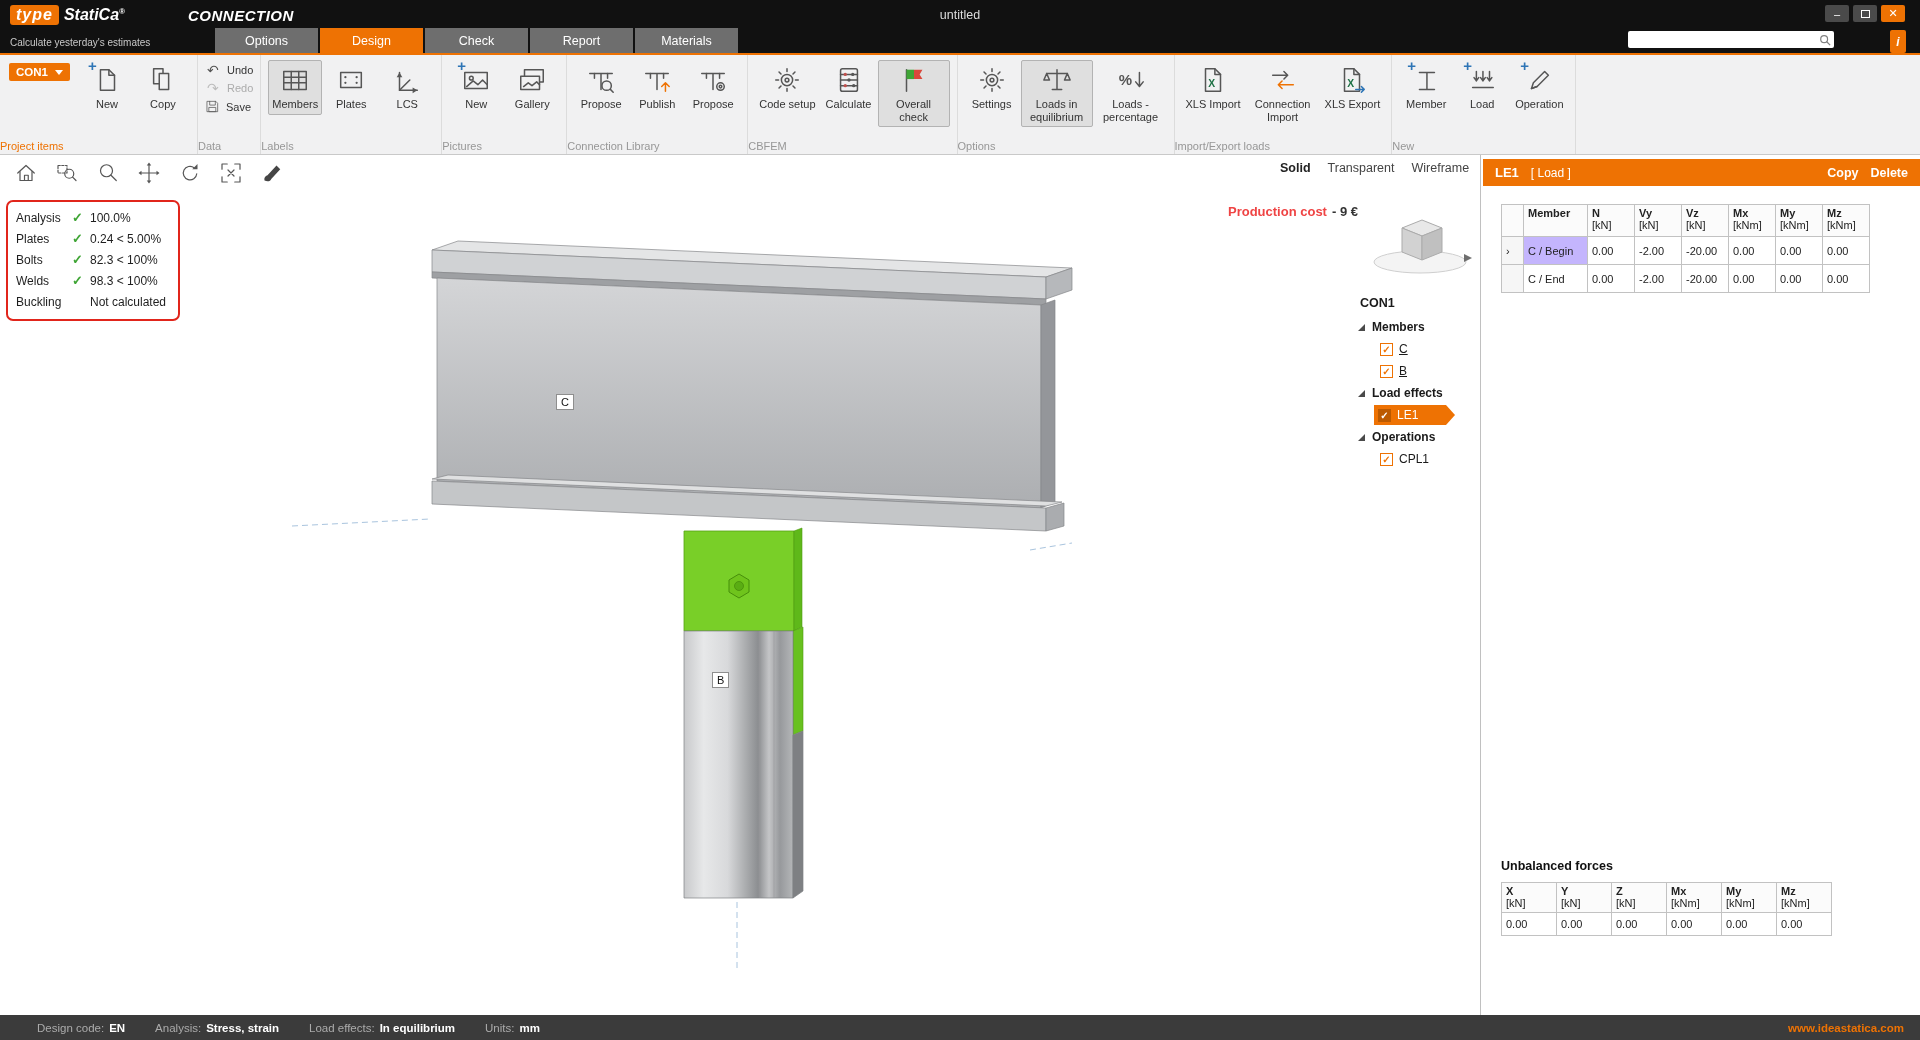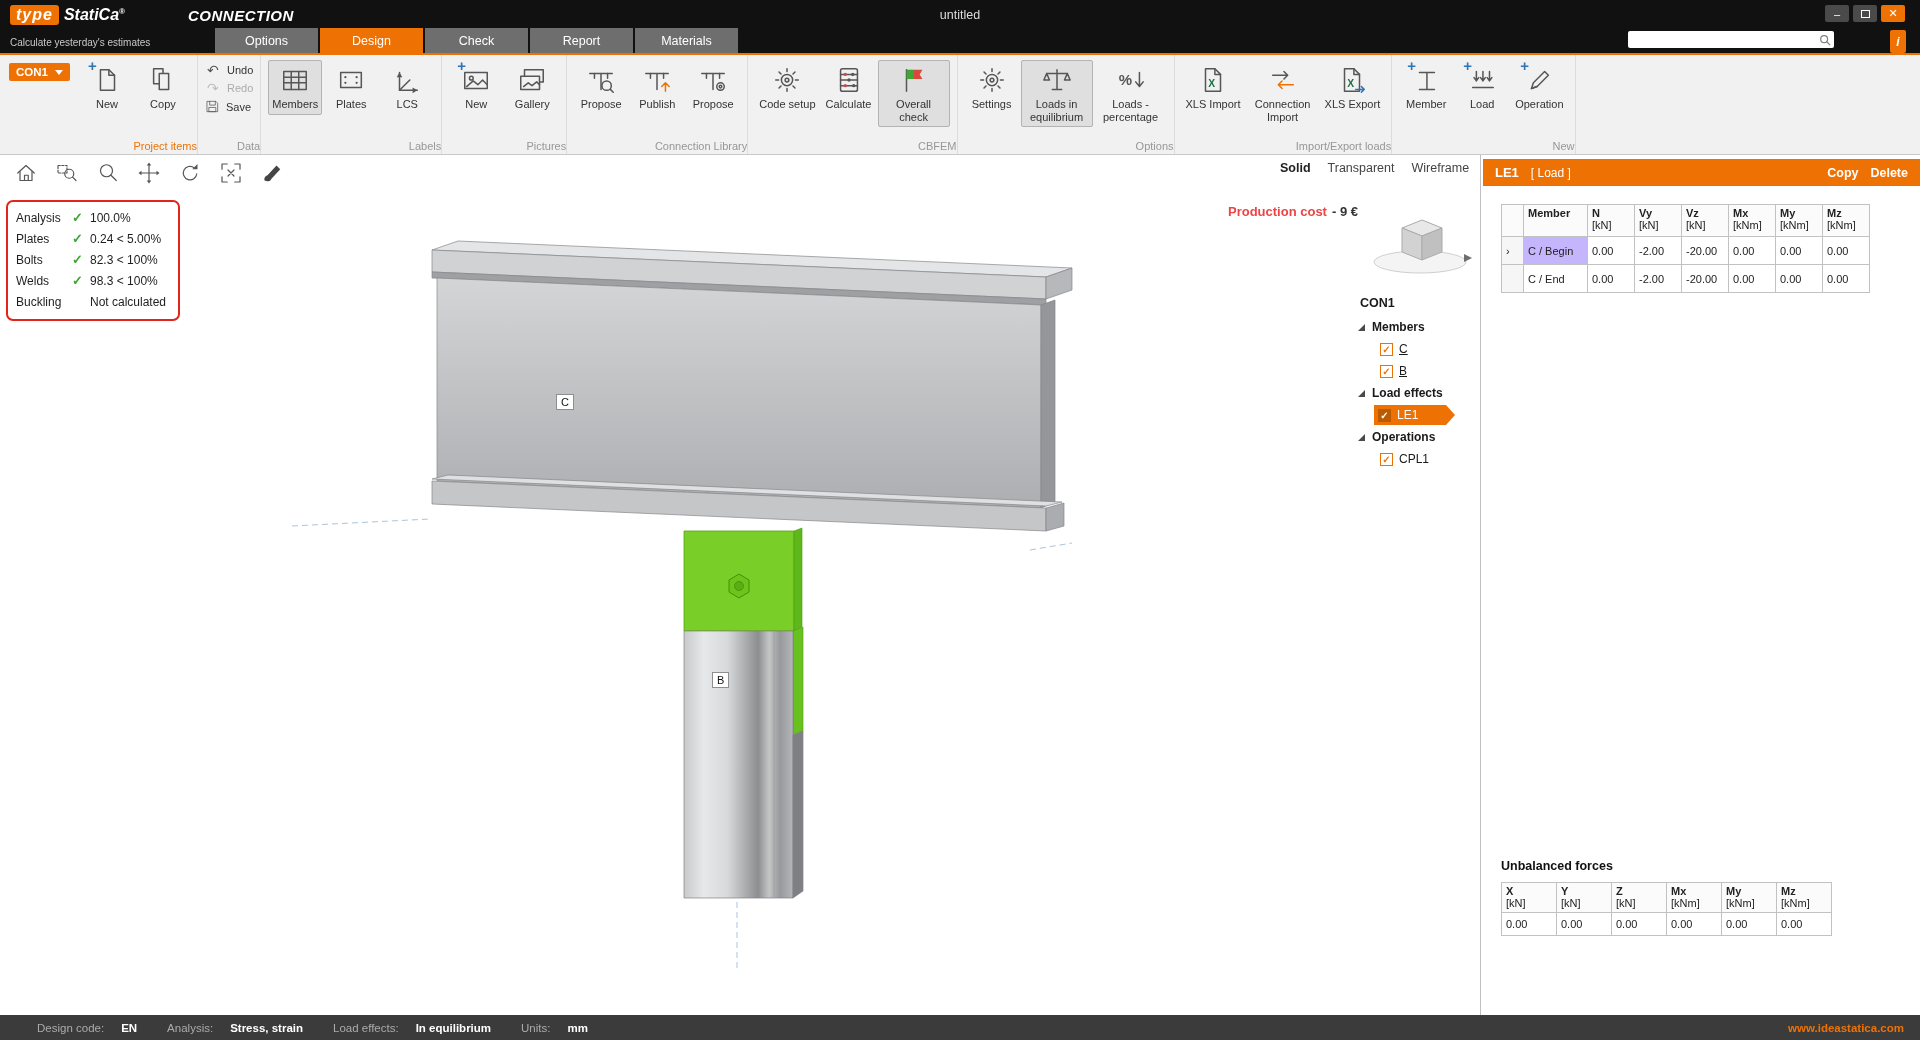--- a/index.html
+++ b/index.html
@@ -34,21 +34,21 @@
 .tab.active{background:#EE7203}
 .searchbox{position:absolute;right:86px;bottom:7px;width:206px;height:17px;background:#fff;
   border-radius:2px;display:flex;align-items:center;padding-right:3px}
 .searchbox input{flex:1;border:none;outline:none;background:transparent;font-size:11px;padding:0 5px;
   font-family:"Liberation Sans",sans-serif}
 
 
 .ribbon{position:absolute;left:0;top:55px;width:1920px;height:100px;background:#F1F1F2;
   border-bottom:1px solid #C9C9C9;display:flex}
 .rgroup{position:relative;height:100%;border-right:1px solid #DCDCDC;padding:5px 7px 18px}
-.rgroup-label{position:absolute;bottom:2px;left:0;right:0;text-align:right;font-size:11px;color:#979797;
+.rgroup-label{position:absolute;bottom:2px;left:0;right:0;text-align:left;font-size:11px;color:#979797;
   white-space:nowrap}
 .rgroup-label.accent{color:#EE7203}
 .rbody{display:flex;align-items:flex-start;gap:2px;height:100%}
 .rbtn{min-width:54px;max-width:72px;display:flex;flex-direction:column;align-items:center;gap:2px;
   padding:3px 3px;border:1px solid transparent;border-radius:2px;color:#333;font-size:11px;
   text-align:center;line-height:1.15;background:transparent;cursor:default}
 .rbtn.pressed{background:#DFDFDF;border-color:#B3B3B3}
 .ic{position:relative;width:32px;height:32px;display:flex;align-items:center;justify-content:center}
 .ic svg{width:30px;height:30px}
 .ic svg,.vt-btn svg,.m-ic svg{stroke:#565656;fill:none;stroke-width:1.6;stroke-linecap:round;stroke-linejoin:round}
@@ -133,21 +133,21 @@
 .unbalanced{position:absolute;left:20px;top:704px}
 .ub-title{font-weight:bold;font-size:12.5px;color:#111;margin-bottom:9px}
 .ubtable{border-collapse:collapse;font-size:11px;color:#222}
 .ubtable th,.ubtable td{border:1px solid #C2C2C2;padding:2px 4px;text-align:left}
 .ubtable th{font-weight:normal;background:#FBFBFB;width:55px;height:30px;vertical-align:top}
 .ubtable td{height:23px}
 
 
 .statusbar{position:absolute;left:0;top:1015px;width:1920px;height:25px;background:#3B3B3B;
   display:flex;align-items:center;font-size:11.5px;color:#ABABAB;padding-left:37px;gap:30px}
-.sb-item{display:flex;gap:17px;white-space:nowrap}
+.sb-item{display:flex;gap:5px;white-space:nowrap}
 .sb-value{color:#fff;font-weight:bold}
 .sb-site{margin-left:auto;margin-right:16px;color:#EE7203;font-weight:bold}
 </style>
 </head>
 <body>
 
 <div class="app">
 
   <div class="header">
     <div class="logo-block">

